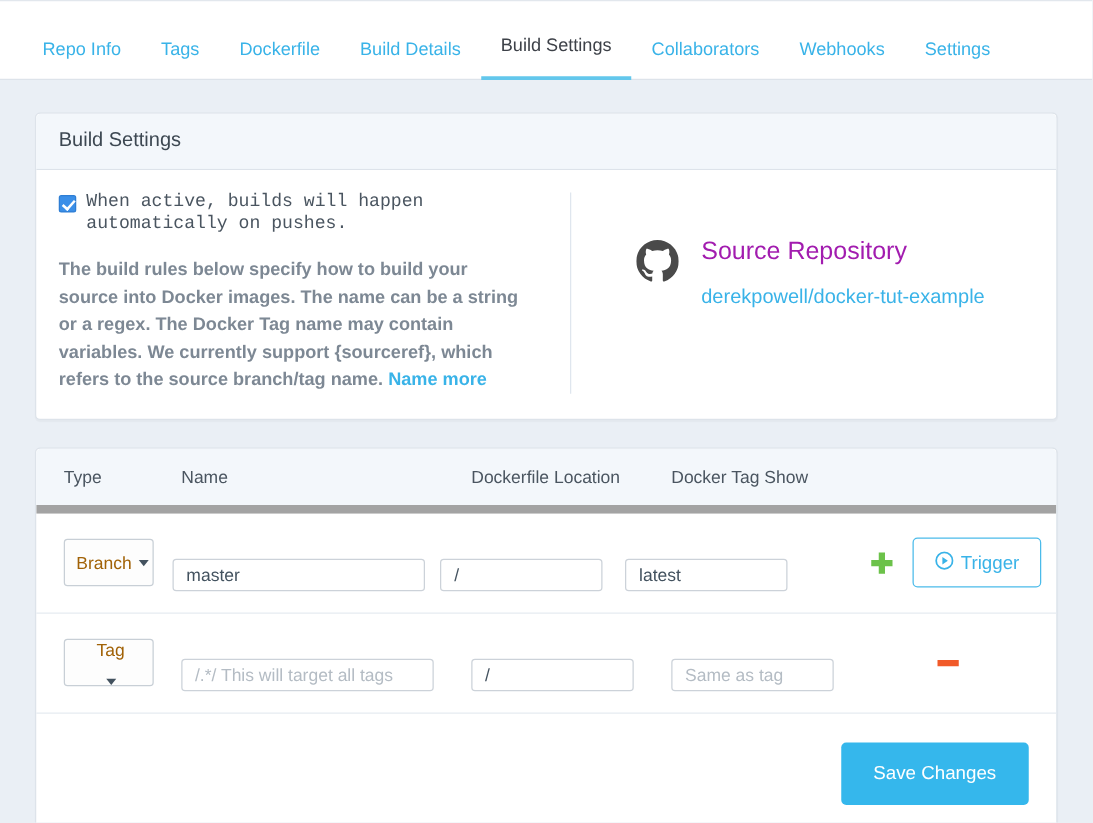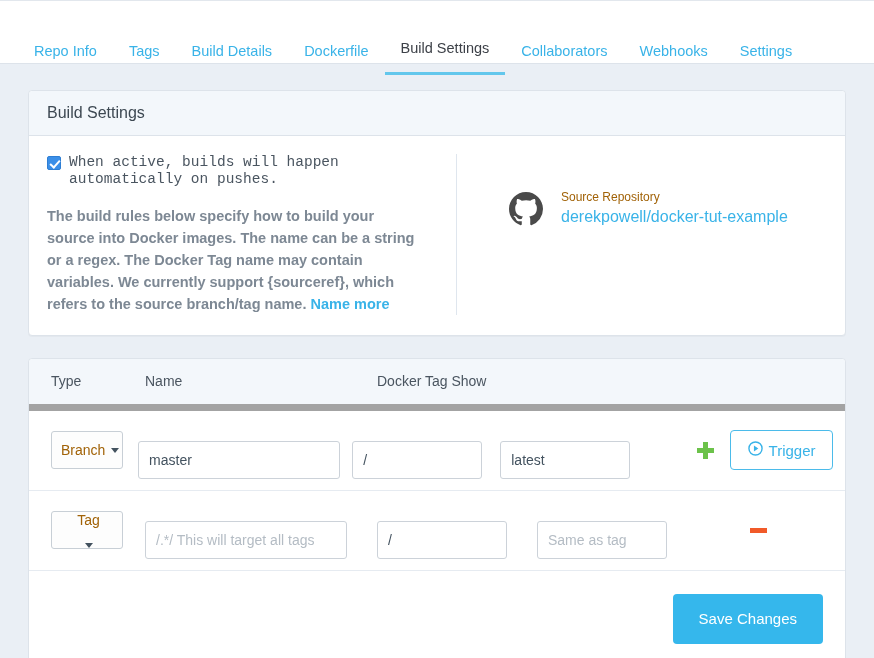--- a/index.html
+++ b/index.html
@@ -26,21 +26,21 @@
     position: relative;
   }
   .tab {
     font-size: 14.5px;
     color: #39b3e8;
     padding: 0 16px 17px 16px;
     line-height: 1;
     cursor: pointer;
     white-space: nowrap;
     position: relative;
-    top: 12px;
+    top: 1px;
   }
   .tab.active {
     color: #3d4148;
     border-bottom: 3px solid #63c7ec;
   }
 
   
   .page { padding: 26px 28px 0 28px; }
 
   .panel {
@@ -113,21 +113,21 @@
   .blurb .link { color: #39b3e8; font-weight: bold; cursor: pointer; }
 
   .repo-col {
     flex: 1;
     display: flex;
     align-items: flex-start;
     padding: 36px 0 0 52px;
     gap: 18px;
   }
   .gh-icon { flex: none; margin-top: 2px; }
-  .repo-title { font-size: 12px; color: #a16207; margin-bottom: 4px; }
+  .repo-title { font-size: 20px; color: #a21caf; margin-bottom: 16px; }
   .repo-link { font-size: 16px; color: #39b3e8; cursor: pointer; }
 
   
   .rules {
     margin-top: 22px;
     background: #fff;
     border: 1px solid #dde3ea;
     border-radius: 4px;
     box-shadow: 0 1px 1px rgba(0,0,0,0.03);
   }
@@ -174,21 +174,21 @@
   .sel-tag { width: 72px; flex-direction: column; }
   .caret {
     width: 0; height: 0;
     border-left: 4px solid transparent;
     border-right: 4px solid transparent;
     border-top: 5px solid #43525f;
     flex: none;
   }
 
   .inp {
-    height: 38px;
+    height: 26px;
     border: 1px solid #ccd2d9;
     border-radius: 3px;
     background: #fff;
     font-family: "Liberation Sans", sans-serif;
     font-size: 14px;
     color: #43525f;
     padding: 0 10px;
     outline: none;
     margin-top: 20px;
   }
@@ -261,22 +261,22 @@
     height: 50px;
     cursor: pointer;
   }
 </style>
 </head>
 <body>
 
 <div class="tabbar">
   <div class="tab">Repo Info</div>
   <div class="tab">Tags</div>
+  <div class="tab">Dockerfile</div>
   <div class="tab">Build Details</div>
-  <div class="tab">Dockerfile</div>
   <div class="tab active">Build Settings</div>
   <div class="tab">Collaborators</div>
   <div class="tab">Webhooks</div>
   <div class="tab">Settings</div>
 </div>
 
 <div class="page">
 
   <div class="panel">
     <div class="panel-head">Build Settings</div>
@@ -313,20 +313,21 @@
         </div>
       </div>
     </div>
   </div>
 
   <div class="rules">
 
     <div class="rules-head">
       <div class="c-type">Type</div>
       <div class="c-name">Name</div>
+      <div class="c-loc">Dockerfile Location</div>
       <div class="c-tag">Docker Tag Show</div>
       <div class="c-act"></div>
     </div>
 
     <div class="rule-row">
       <div class="c-type">
         <div class="sel sel-branch">
           <span>Branch</span>
           <span class="caret"></span>
         </div>

